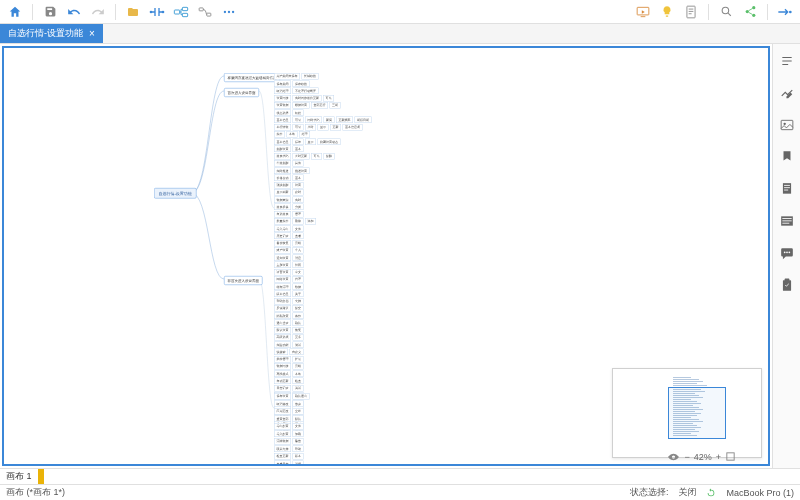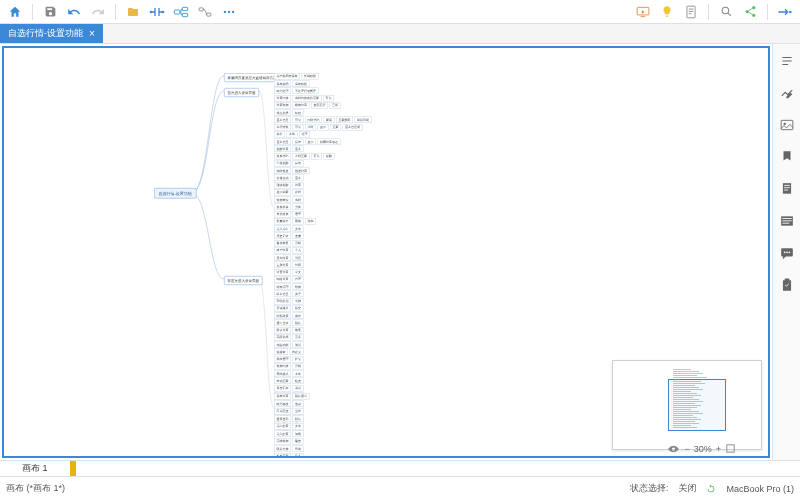--- a/index.html
+++ b/index.html
@@ -39,26 +39,26 @@
   .rs-btn { width: 18px; height: 18px; display: flex; align-items: center; justify-content: center; cursor: pointer; color: #666; }
   
   
   .minimap { position: absolute; right: 6px; bottom: 6px; width: 150px; height: 90px; border: 1px solid #d0d0d0; background: #fff; box-shadow: 0 1px 3px rgba(0,0,0,0.1); }
   .minimap-viewport { position: absolute; left: 55px; top: 18px; width: 58px; height: 52px; border: 1px solid #3b87d8; background: rgba(59,135,216,0.06); }
   .minimap-content { position: absolute; left: 60px; top: 8px; width: 48px; height: 74px; }
   .mm-line { height: 1px; background: #b6c9df; margin-bottom: 1px; }
   
   
   .canvas-tabs { height: 16px; border-top: 1px solid #e0e0e0; display: flex; align-items: stretch; font-size: 9px; }
-  .canvas-tabs .ct-label { padding: 0 22px; display: flex; align-items: center; background: #fff; border-right: 6px solid #eab308; }
+  .canvas-tabs .ct-label { padding: 0 6px; display: flex; align-items: center; background: #fff; border-right: 6px solid #eab308; }
   .canvas-tabs .ct-rest { flex: 1; background: #fff; }
   .zoombar2 { position: absolute; right: 32px; bottom: 2px; display: flex; align-items: center; gap: 4px; font-size: 9px; color: #666; }
   
   
-  .statusbar { height: 24px; border-top: 1px solid #e0e0e0; display: flex; align-items: center; font-size: 9px; color: #555; padding: 0 6px; gap: 10px; }
+  .statusbar { height: 16px; border-top: 1px solid #e0e0e0; display: flex; align-items: center; font-size: 9px; color: #555; padding: 0 6px; gap: 10px; }
   .statusbar .sp { flex: 1; }
   
   svg { display: block; }
 </style>
 </head>
 <body>
 
 <div class="toolbar">
   <div class="tb-btn">
       <svg width="14" height="14" viewBox="0 0 24 24">
@@ -480,21 +480,21 @@
       <div class="minimap-viewport"></div>
     </div>
 
     <div class="zoombar2">
       <span>
           <svg width="13" height="10" viewBox="0 0 24 18">
             <path d="M12 3C6 3 2 9 2 9s4 6 10 6 10-6 10-6-4-6-10-6zm0 9a3 3 0 110-6 3 3 0 010 6z" fill="#888"></path>
           </svg>
         </span>
       <span class="zb-btn">−</span>
-      <span>30%</span>
+      <span>42%</span>
       <span class="zb-btn">+</span>
       <span class="zb-btn">
           <svg width="11" height="11" viewBox="0 0 24 24">
             <rect x="4" y="4" width="16" height="16" fill="none" stroke="#888" stroke-width="2"></rect>
           </svg>
         </span>
     </div>
   </div>
 
   <div class="right-sidebar">

